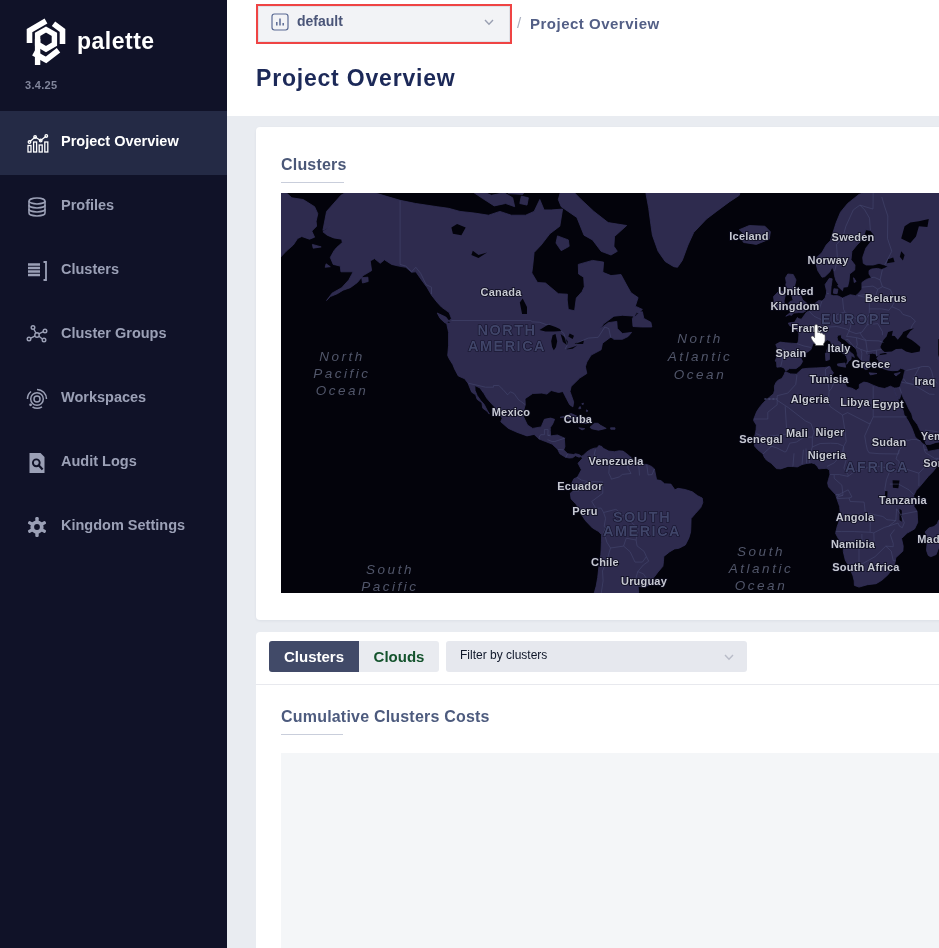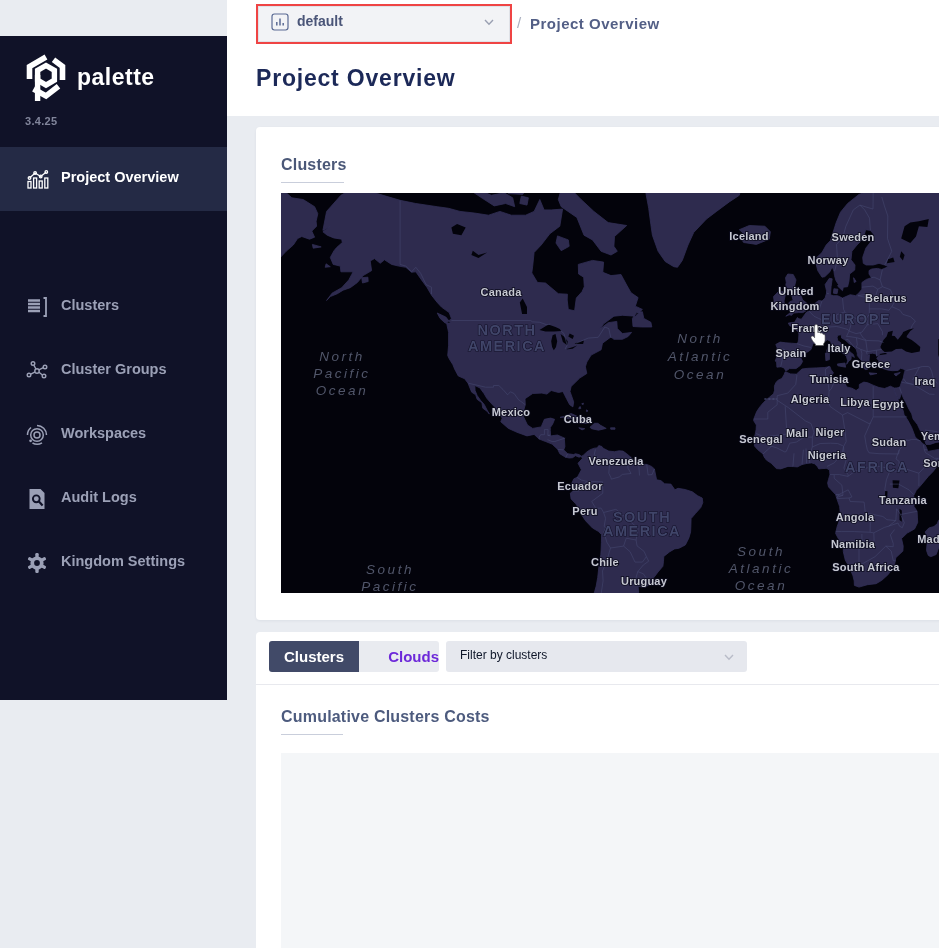--- a/index.html
+++ b/index.html
@@ -1,19 +1,19 @@
 <!DOCTYPE html>
 <html><head>
 <meta charset="utf-8">
 <style>
 * { margin:0; padding:0; box-sizing:border-box; }
 body { width:939px; height:948px; overflow:hidden; font-family:"Liberation Sans", sans-serif; background:#e9ecf1; position:relative; }
 
 
-#sidebar { position:absolute; left:0; top:0; width:227px; height:664px; background:#101228; z-index:5;margin-top:36px; }
+#sidebar { position:absolute; left:0; top:0; width:227px; height:948px; background:#101228; z-index:5; }
 #logo { position:absolute; left:23px; top:16px; }
 #brand { position:absolute; left:77px; top:28px; color:#fff; font-size:23px; font-weight:bold; letter-spacing:0.5px; }
 #ver { position:absolute; left:25px; top:79px; color:#81859b; font-size:11px; font-weight:bold; letter-spacing:0.3px; }
 .nav { position:absolute; left:0; width:227px; height:64px; }
 .nav .ic { position:absolute; left:25px; top:20px; width:24px; height:24px; }
 .nav .tx { position:absolute; left:61px; top:22px; font-size:14.5px; font-weight:bold; color:#9ba0b6; }
 .nav.active { background:#242a45; }
 .nav.active .tx { color:#ffffff; }
 
 
@@ -30,21 +30,21 @@
 
 #card1 { position:absolute; left:256px; top:127px; width:700px; height:493px; background:#fff; border-radius:4px; box-shadow:0 1px 3px rgba(20,30,60,0.06); }
 .cardtitle { position:absolute; left:25px; font-size:16px; font-weight:bold; color:#4b5878; letter-spacing:0.2px; }
 #card1 .cardtitle { top:29px; }
 #card1 .underline { position:absolute; left:25px; top:55px; width:63px; height:1px; background:#c9cedb; }
 #map { position:absolute; left:25px; top:66px; width:658px; height:400px; background:#04040e; overflow:hidden; }
 
 #section2 { position:absolute; left:256px; top:632px; width:700px; height:316px; background:#fff; border-radius:4px 4px 0 0; }
 .tab { position:absolute; top:9px; height:31px; font-size:15px; font-weight:bold; line-height:31px; text-align:center; }
 #tab1 { left:13px; width:90px; background:#414a68; color:#fff; border-radius:3px 0 0 3px; }
-#tab2 { left:103px; width:80px; background:#e9ebf0; color:#6d28d9; border-radius:0 3px 3px 0;text-align:right; }
+#tab2 { left:103px; width:80px; background:#e9ebf0; color:#14532d; border-radius:0 3px 3px 0; }
 #filter { position:absolute; left:190px; top:9px; width:301px; height:31px; background:#e6e8ee; border-radius:3px; }
 #filter .ftx { position:absolute; left:14px; top:7px; font-size:12px; color:#0f172a; }
 #filter .chev { position:absolute; right:12px; top:10px; }
 #divider2 { position:absolute; left:0; top:52px; width:700px; height:1px; background:#e8e9ee; }
 #s2title { position:absolute; left:25px; top:76px; font-size:16px; font-weight:bold; color:#4d5b7e; letter-spacing:0.2px; }
 #s2line { position:absolute; left:25px; top:102px; width:62px; height:1px; background:#c9cedb; }
 #chartph { position:absolute; left:25px; top:121px; width:658px; height:195px; background:#f4f6f8; }
 </style>
 </head>
 <body>
@@ -70,20 +70,28 @@
         <rect x="19.8" y="11" width="3" height="10"></rect>
       <path d="M4.5 11 L10.1 6 L15.7 9.5 L21.3 5"></path>
       <circle cx="4.5" cy="11" r="1.3"></circle>
         <circle cx="10.1" cy="6" r="1.3"></circle>
         <circle cx="15.7" cy="9.5" r="1.3"></circle>
         <circle cx="21.3" cy="5" r="1.3"></circle>
     </svg>
     <div class="tx">Project Overview</div>
   </div>
 
+  <div class="nav" style="top:175px;">
+    <svg class="ic" viewBox="0 0 24 24" fill="none" stroke="#9ba0b6" stroke-width="1.6">
+      <ellipse cx="12" cy="6" rx="8" ry="3"></ellipse>
+      <path d="M4 6 L4 18 A8 3 0 0 0 20 18 L20 6"></path>
+      <path d="M4 10 A8 3 0 0 0 20 10 M4 14 A8 3 0 0 0 20 14"></path>
+    </svg>
+    <div class="tx">Profiles</div>
+  </div>
 
   <div class="nav" style="top:239px;">
     <svg class="ic" viewBox="0 0 24 24" fill="none" stroke="#9ba0b6" stroke-width="1.6">
       <path d="M3 5.5 H15 M3 9 H15 M3 12.5 H15 M3 16 H15" stroke-width="2.4"></path>
       <path d="M18.5 3 H21 V21 H18.5" stroke-width="1.8"></path>
     </svg>
     <div class="tx">Clusters</div>
   </div>
 
   <div class="nav" style="top:367px;">

